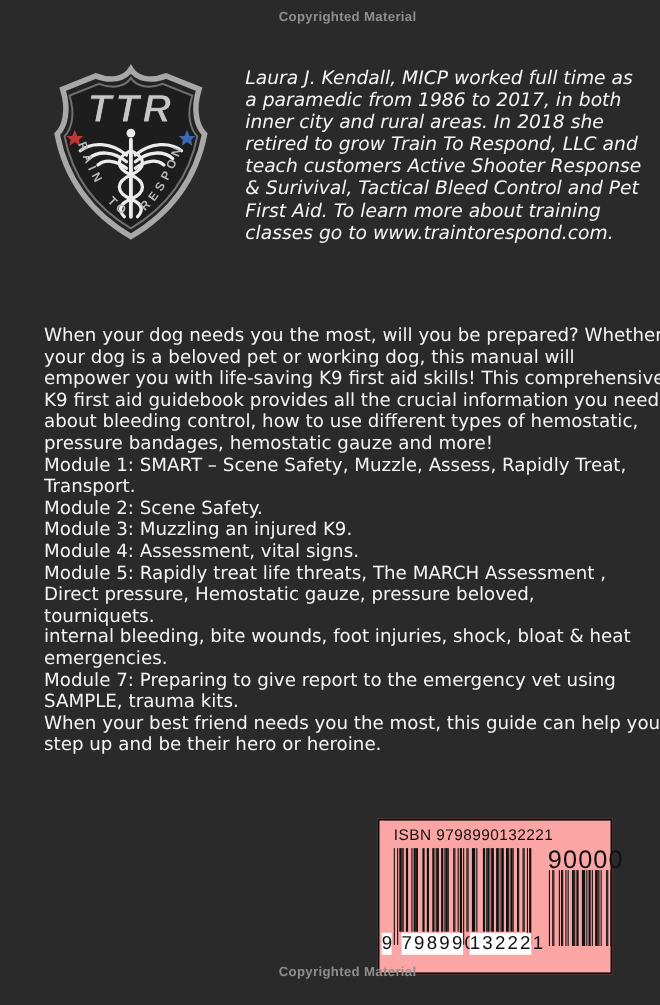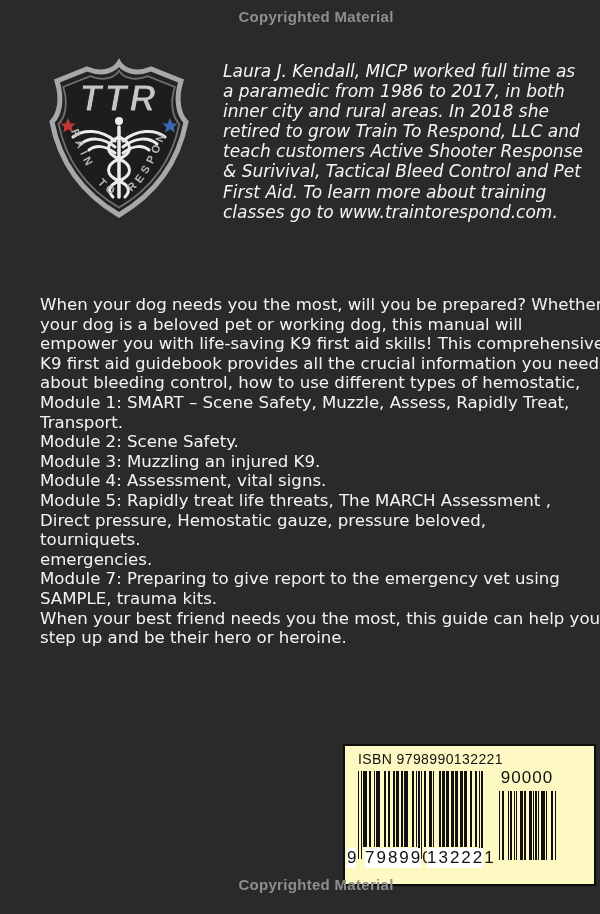--- a/index.html
+++ b/index.html
@@ -3,44 +3,44 @@
 <meta charset="utf-8">
 <style>
   :root{
     --bg:#2a2a2a; --text:#f4f4f4; --wm:#8e8e8e;
     --star-red:#c03535; --star-blue:#3e68b2; --ink:#111111;
   }
   *{margin:0;padding:0;box-sizing:border-box;}
   body{width:600px;height:914px;font-family:"DejaVu Sans",sans-serif;}
   .cover{position:relative;width:600px;height:914px;background:var(--bg);overflow:hidden;}
   .watermark{position:absolute;left:0;width:100%;text-align:center;
-    font-family:"Liberation Sans",sans-serif;font-weight:bold;font-size:15px;
+    font-family:"Liberation Sans",sans-serif;font-weight:bold;font-size:12px;
     color:var(--wm);letter-spacing:.3px;z-index:6;padding-left:32px;}
   .wm-top{top:8px;}
   .wm-bottom{top:876px;}
   .logo{position:absolute;left:43px;top:56px;width:152px;height:168px;z-index:2;}
   .bio{position:absolute;left:223px;top:61px;width:380px;color:var(--text);
     font-size:17px;line-height:20.1px;white-space:nowrap;font-style:italic;}
   .desc{position:absolute;left:40px;top:260px;width:545px;color:var(--text);
     font-size:16.6px;line-height:19.6px;white-space:nowrap;margin-top:35px;}
   
-  .barcode-box{position:absolute;left:343px;top:744px;width:253px;height:142px;
-    background:#fef9c3;z-index:2;border:2px solid #0d0d0d;}
+  .barcode-box{position:absolute;left:343px;top:744px;width:214px;height:142px;
+    background:#fca5a5;z-index:2;border:2px solid #0d0d0d;}
   .bc-isbn{position:absolute;left:13px;top:5px;font-family:"Liberation Sans",sans-serif;
     font-size:14px;color:var(--ink);letter-spacing:.4px;}
   .bc-main{position:absolute;left:13px;top:25px;width:124px;height:88px;
     display:flex;align-items:flex-start;}
   .bc-module{flex:1 1 auto;height:76px;}
   .bc-module.ink{background:var(--ink);}
   .bc-module.tall{height:88px;}
   .bc-supp{position:absolute;left:153px;top:45px;width:58px;height:69px;
     display:flex;align-items:flex-start;}
   .bc-supp .bc-module{height:69px;}
   .bc-supp-label{position:absolute;left:153px;top:22px;width:58px;text-align:center;
-    font-family:"Liberation Sans",sans-serif;font-size:17px;color:var(--ink);letter-spacing:1px;}
+    font-family:"Liberation Sans",sans-serif;font-size:23px;color:var(--ink);letter-spacing:1px;}
   .bc-digits{position:absolute;font-family:"Liberation Sans",sans-serif;font-size:17px;
     color:var(--ink);top:102px;background:#fff;letter-spacing:2px;}
   .bc-d9{left:2px;top:102px;letter-spacing:0;}
   .bc-g1{left:20px;width:56px;text-align:center;}
   .bc-g2{left:82px;width:56px;}
 </style>
 </head>
 <body>
 
 <div class="cover">
@@ -87,28 +87,30 @@
       <div>First Aid. To learn more about training</div>
       <div>classes go to www.traintorespond.com.</div>
     </div>
 
   <div class="desc">
       <div>When your dog needs you the most, will you be prepared? Whether</div>
       <div>your dog is a beloved pet or working dog, this manual will</div>
       <div>empower you with life-saving K9 first aid skills! This comprehensive</div>
       <div>K9 first aid guidebook provides all the crucial information you need</div>
       <div>about bleeding control, how to use different types of hemostatic,</div>
+      <div>pressure bandages, hemostatic gauze and more!</div>
       <div>Module 1: SMART – Scene Safety, Muzzle, Assess, Rapidly Treat,</div>
       <div>Transport.</div>
       <div>Module 2: Scene Safety.</div>
       <div>Module 3: Muzzling an injured K9.</div>
       <div>Module 4: Assessment, vital signs.</div>
       <div>Module 5: Rapidly treat life threats, The MARCH Assessment ,</div>
       <div>Direct pressure, Hemostatic gauze, pressure beloved,</div>
       <div>tourniquets.</div>
+      <div>internal bleeding, bite wounds, foot injuries, shock, bloat &amp; heat</div>
       <div>emergencies.</div>
       <div>Module 7: Preparing to give report to the emergency vet using</div>
       <div>SAMPLE, trauma kits.</div>
       <div>When your best friend needs you the most, this guide can help you</div>
       <div>step up and be their hero or heroine.</div>
     </div>
 
   <div class="barcode-box">
     <div class="bc-isbn">ISBN 9798990132221</div>
     <div class="bc-main" id="bc-main">

